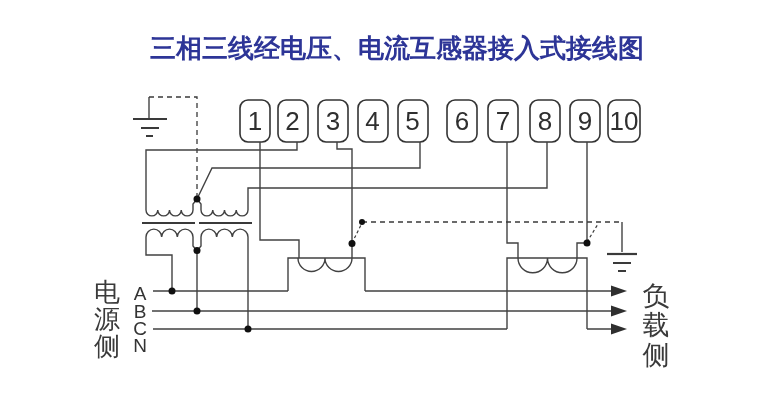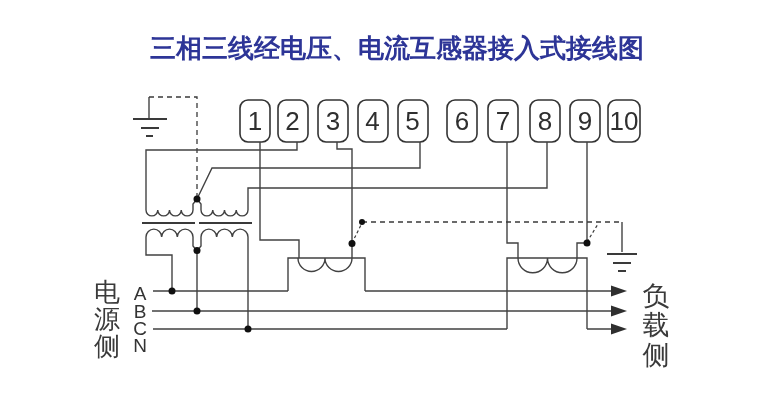--- a/index.html
+++ b/index.html
@@ -1,17 +1,17 @@
 <!DOCTYPE html>
 <html><head>
 <meta charset="utf-8">
 <style>
   html,body{margin:0;padding:0;background:#ffffff;}
   .stage{position:relative;width:770px;height:400px;background:#ffffff;overflow:hidden;
-         font-family:"Liberation Sans", sans-serif;border-radius:23px;}
+         font-family:"Liberation Sans", sans-serif;}
   svg{display:block}
   .wire{stroke:#424242;stroke-width:1.4;fill:none;stroke-linejoin:miter;stroke-linecap:butt}
   .core{stroke:#3a3a3a;stroke-width:2;fill:none}
   .dashed{stroke:#3a3a3a;stroke-width:1.3;fill:none;stroke-dasharray:5 4}
   .dashed-fine{stroke:#3a3a3a;stroke-width:1.2;fill:none;stroke-dasharray:3 2.5}
   .gbar{stroke:#3a3a3a;fill:none}
   .dot{fill:#101010;stroke:none}
   .tbox{fill:#ffffff;stroke:#333;stroke-width:1.6}
   .tnum{font-size:26px;fill:#2f2f2f;text-anchor:middle}
   .title-text{font-size:26px;font-weight:bold;text-anchor:middle}

